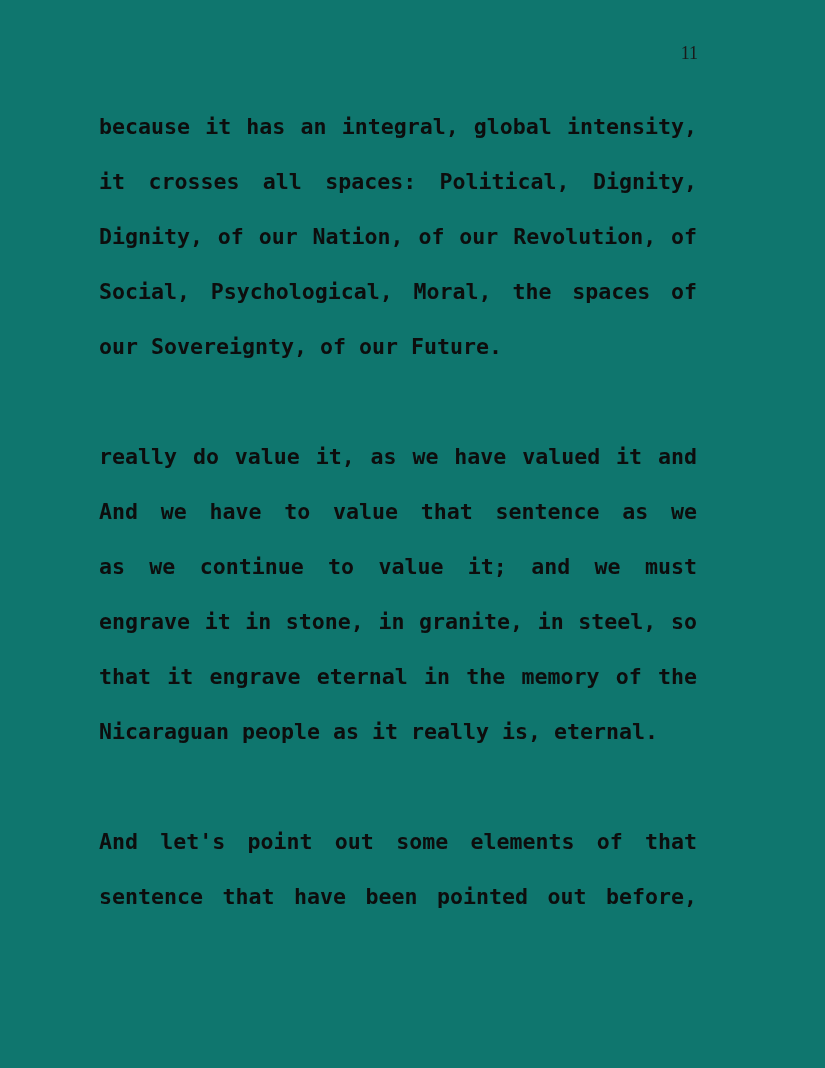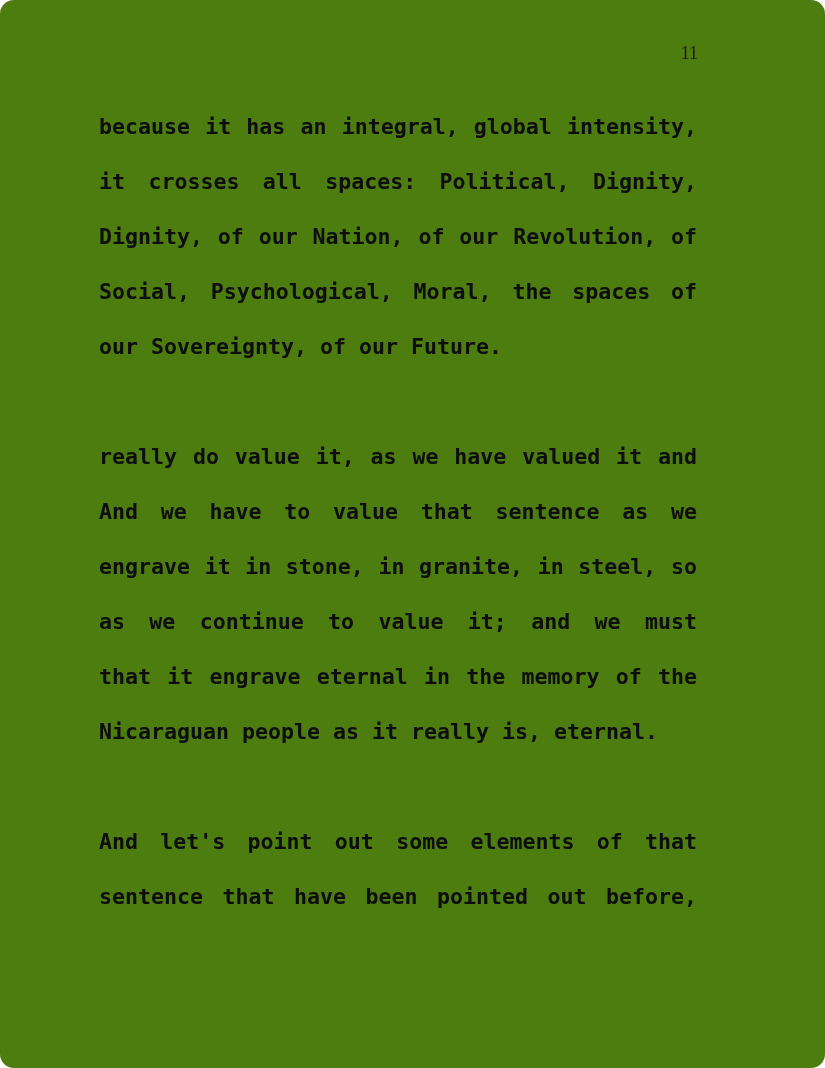--- a/index.html
+++ b/index.html
@@ -4,23 +4,22 @@
 <style>
   html, body {
     margin: 0;
     padding: 0;
     background: #ffffff;
   }
   .page {
     position: relative;
     width: 825px;
     height: 1068px;
-    background: #4d7c0f;
+    background: #0f766e;
     overflow: hidden;
-    border-radius: 14px;
   }
   .page-number {
     position: absolute;
     top: 44px;
     right: 127px;
     font-family: "Liberation Serif", serif;
     font-size: 18px;
     color: #1a1a1a;
     line-height: 1;
   }
@@ -61,22 +60,22 @@
       <div class="line">because it has an integral, global intensity,</div>
       <div class="line">it crosses all spaces: Political, Dignity,</div>
       <div class="line">Dignity, of our Nation, of our Revolution, of</div>
       <div class="line">Social, Psychological, Moral, the spaces of</div>
       <div class="line last-line">our Sovereignty, of our Future.</div>
     </div>
 
     <div class="para">
       <div class="line">really do value it, as we have valued it and</div>
       <div class="line">And we have to value that sentence as we</div>
+      <div class="line">as we continue to value it; and we must</div>
       <div class="line">engrave it in stone, in granite, in steel, so</div>
-      <div class="line">as we continue to value it; and we must</div>
       <div class="line">that it engrave eternal in the memory of the</div>
       <div class="line last-line">Nicaraguan people as it really is, eternal.</div>
     </div>
 
     <div class="para">
       <div class="line">And let's point out some elements of that</div>
       <div class="line">sentence that have been pointed out before,</div>
     </div>
 
   </div>

